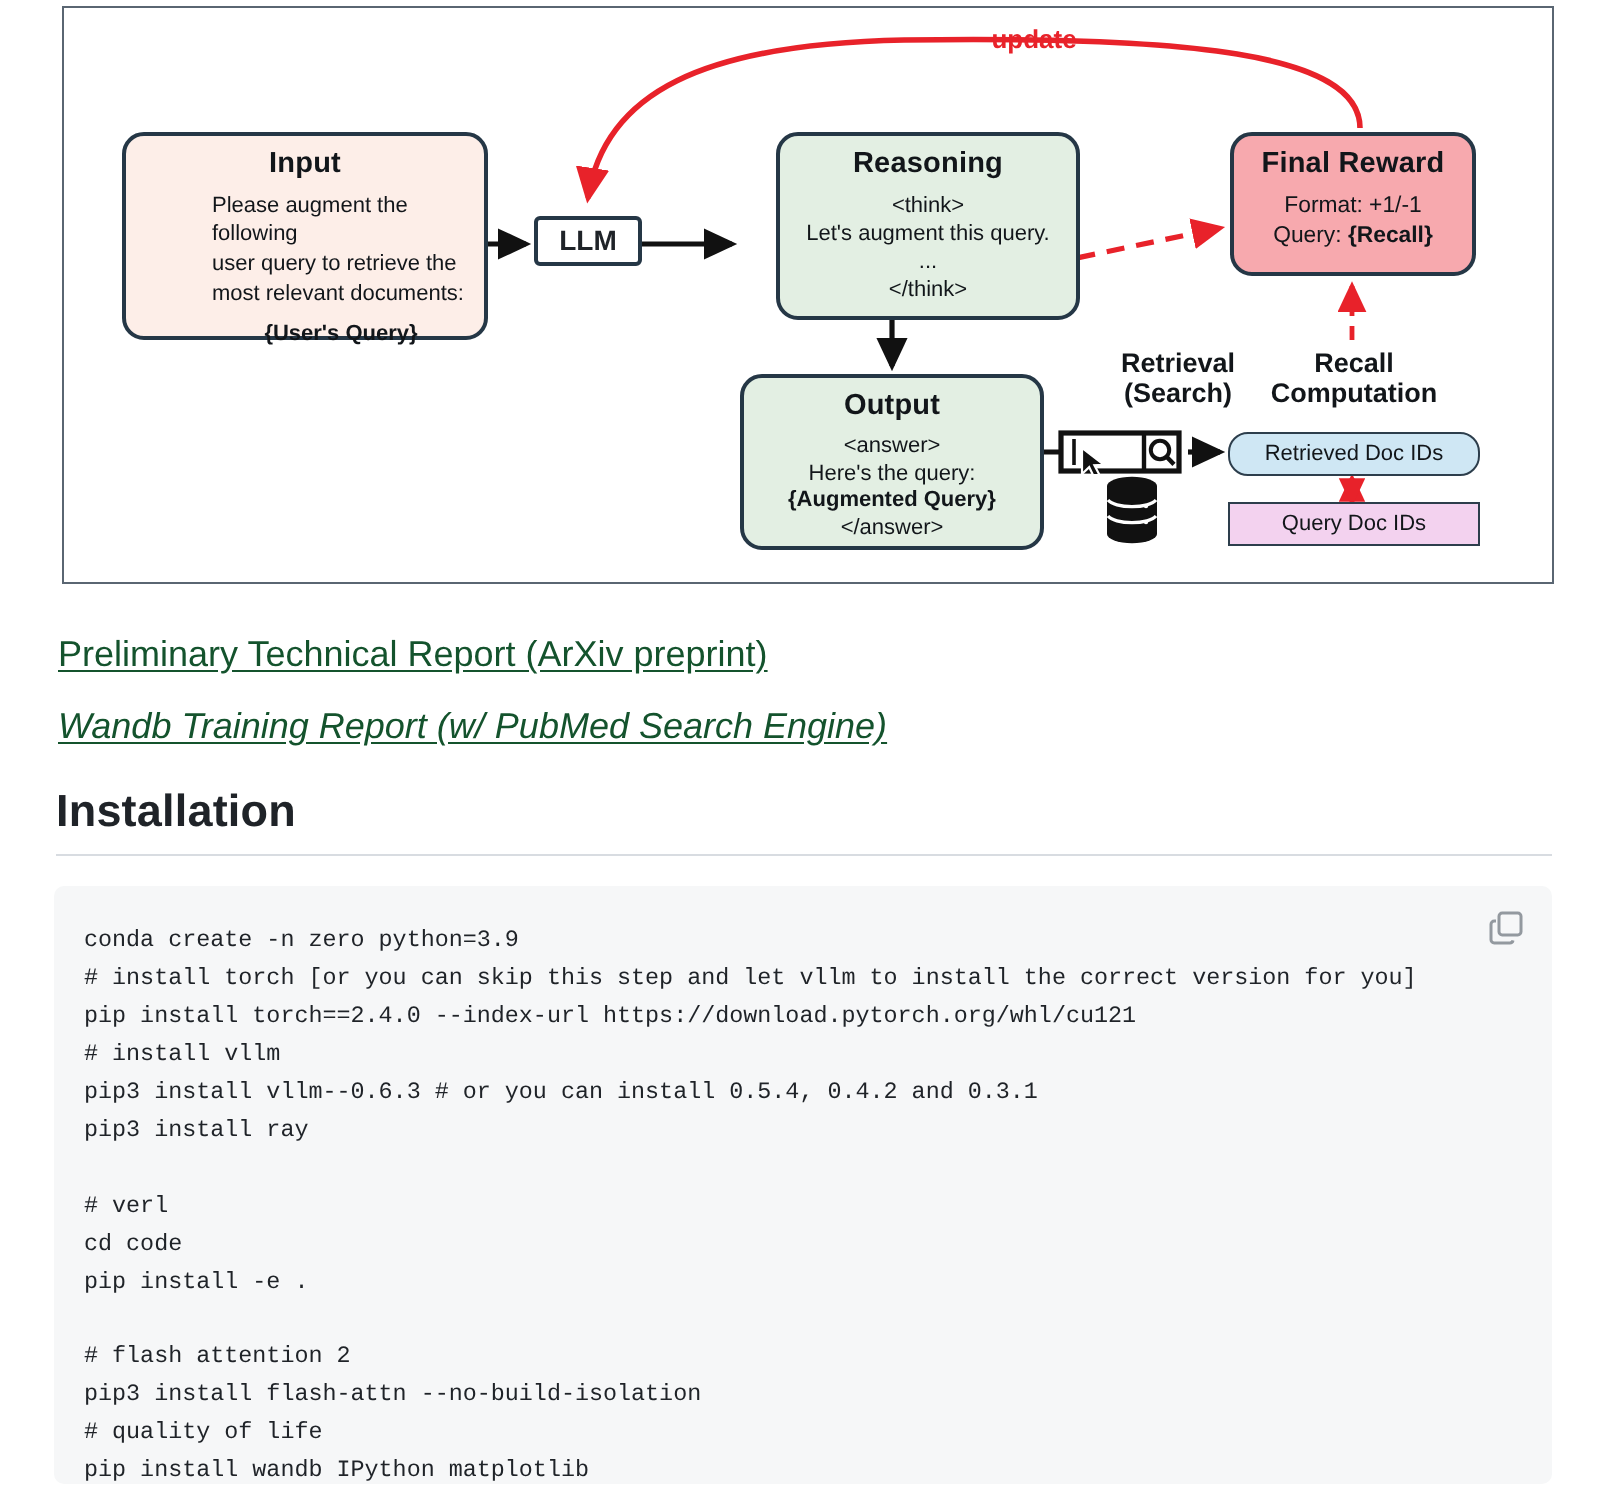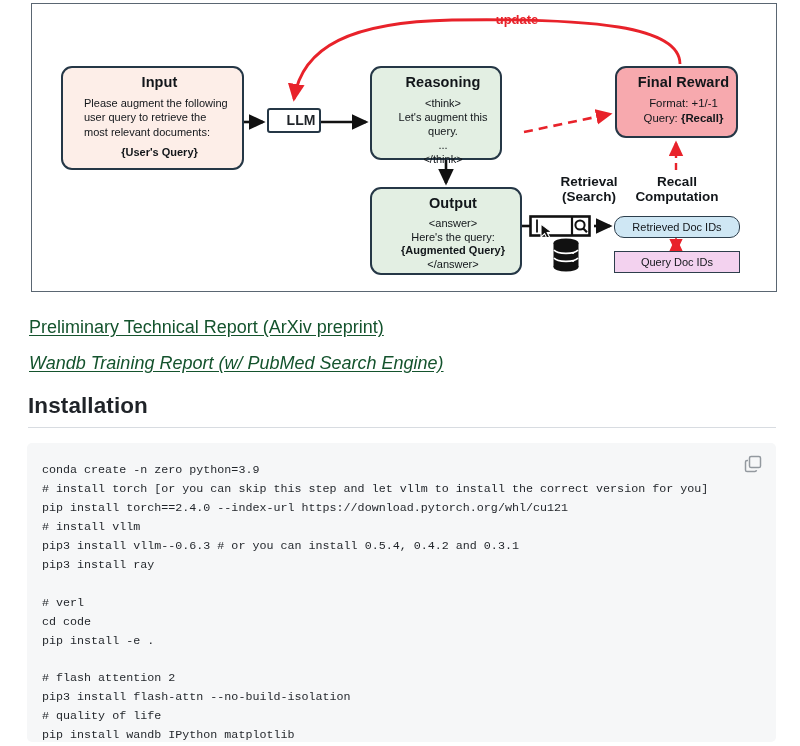--- a/index.html
+++ b/index.html
@@ -23,51 +23,50 @@
   }
   .diagram { position: absolute; inset: 0; }
   .svg-layer { position: absolute; left: 0; top: 0; width: 746px; height: 289px; }
 
   .node {
     position: absolute;
     border: 2.3px solid #253746;
     border-radius: 11px;
     text-align: center;
     line-height: 1.22;
-    padding-left: 14px;
   }
   .node .title {
     font-weight: bold;
     font-size: 14.5px;
     color: #12161a;
     display: block;
     margin: 6px 0 4px 0;
     letter-spacing: .1px;
   }
   .node .body {
     font-size: 11.2px;
     color: #12161a;
     padding: 0 7px;
     text-align: center;
     display: block;
   }
   .node .body .ctr { display: block; text-align: center; font-weight: bold; margin-top: 5px; }
   .node .body .bb { font-weight: bold; }
 
   #node-input   { left: 29px;  top: 62px;  width: 183px; height: 104px; background: #fdeee8; }
-  #node-input .body { text-align: left; font-size: 11px; line-height: 1.34; }
+  #node-input .body { text-align: left; font-size: 11px; line-height: 1.34; margin-left: 36px; }
 
   #node-llm {
     left: 235px; top: 104px; width: 54px; height: 25px;
     background: #ffffff; border-radius: 3px; border-width: 2px;
     font-weight: bold; font-size: 14px;
     display: flex; align-items: center; justify-content: center;
   }
 
-  #node-reasoning { left: 338px; top: 62px; width: 132px; height: 94px; background: #e3efe3; }
+  #node-reasoning { left: 356px; top: 62px; width: 152px; height: 94px; background: #e3efe3; }
   #node-reasoning .body { font-size: 11px; line-height: 1.28; }
 
   #node-output { left: 338px; top: 183px; width: 152px; height: 88px; background: #e3efe3; }
   #node-output .body { font-size: 11px; line-height: 1.26; }
 
   #node-reward { left: 583px; top: 62px; width: 123px; height: 72px; background: #f7a9ae; }
   #node-reward .body { text-align: center; font-size: 11.4px; line-height: 1.34; }
 
   .flatbox {
     position: absolute;

